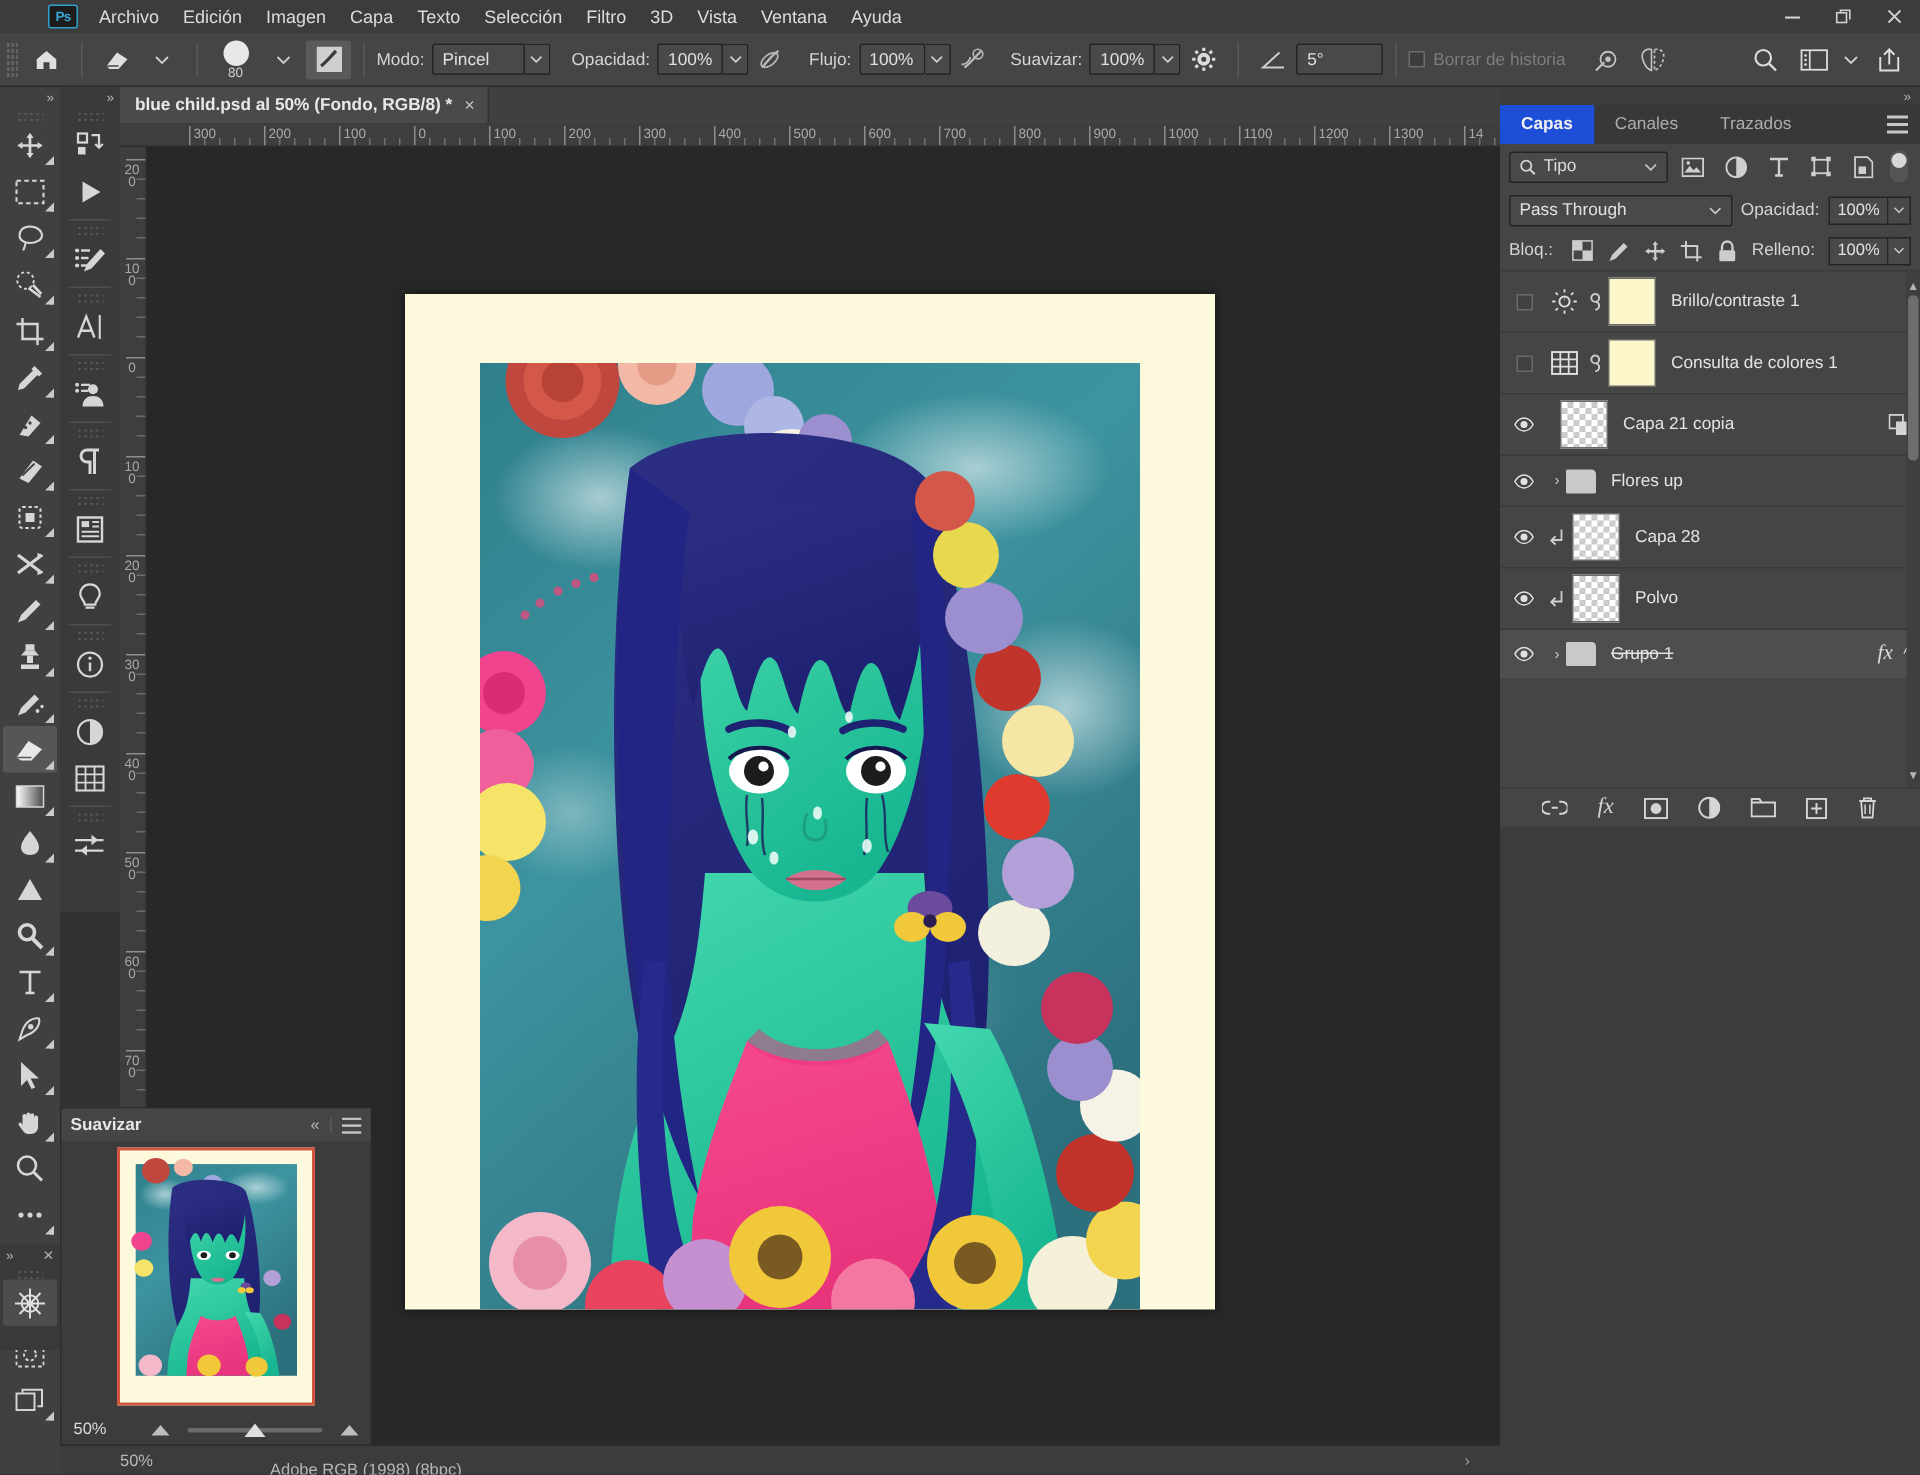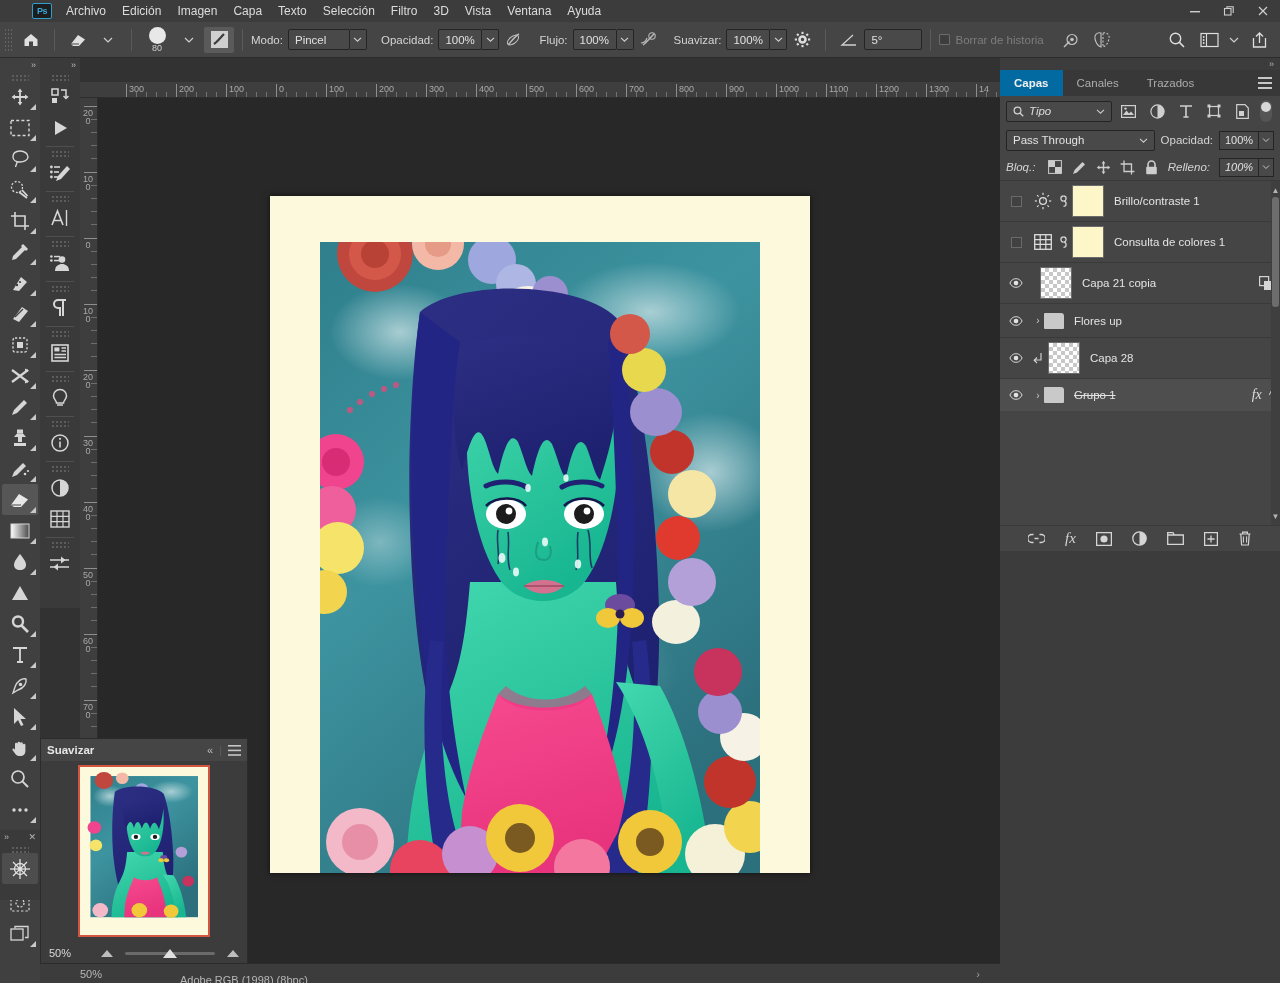--- a/index.html
+++ b/index.html
@@ -165,21 +165,21 @@
   .dock { position:absolute; left:1000px; top:58px; width:280px; height:925px; background:#3c3c3c; }
   .dock-top { height:12px; background:#3c3c3c; display:flex; justify-content:flex-end;
               align-items:center; padding-right:6px; color:#b0b0b0; font-size:9px; }
   .panel-tabs {
     height:26px; background:#383838; display:flex; align-items:stretch; position:relative;
   }
   .ptab {
     display:flex; align-items:center; padding:0 14px; font-size:11.5px; color:#adadad;
     background:#383838;
   }
-  .ptab.active { background:#0369a1; color:#f0f0f0; font-weight:bold; }
+  .ptab.active { background:#1d4ed8; color:#f0f0f0; font-weight:bold; }
   .ptab-menu { position:absolute; right:8px; top:7px; width:14px; height:12px; }
   .hamb { width:14px; height:2px; background:#c6c6c6; margin-bottom:3px; }
 
   .panel-body { background:#454545; }
   .filterrow { height:30px; display:flex; align-items:center; padding:0 6px; gap:6px; }
   .filter-combo {
     width:112px; height:21px; background:#494949; border:1px solid #242424; border-radius:2px;
     display:flex; align-items:center; padding:0 6px; font-size:11.5px; color:#dcdcdc;
     justify-content:space-between;
   }
@@ -188,21 +188,21 @@
   .pilltoggle i { position:absolute; left:1.5px; top:1.5px; width:10px; height:10px; border-radius:50%; background:#d8d8d8; }
 
   .bmrow { height:28px; display:flex; align-items:center; padding:0 6px; gap:6px; }
   .bm-combo { width:162px; height:21px; background:#494949; border:1px solid #242424; border-radius:2px;
     display:flex; align-items:center; padding:0 6px; font-size:11.5px; color:#e2e2e2; justify-content:space-between; }
   .sm-label { font-size:11.5px; color:#d4d4d4; }
   .sm-field { width:40px; height:19px; background:#494949; border:1px solid #242424;
               display:flex; align-items:center; justify-content:center; font-size:11px; color:#e2e2e2; }
   .sm-caret { width:15px; height:19px; background:#494949; border:1px solid #242424; border-left:none;
               display:flex; align-items:center; justify-content:center; color:#cfcfcf; font-size:8px; }
-  .lockrow { height:26px; display:flex; align-items:center; padding:0 6px; gap:4px;font-style:italic; }
+  .lockrow { height:26px; display:flex; align-items:center; padding:0 6px; gap:4px; }
   .lockicon { width:20px; height:20px; display:flex; align-items:center; justify-content:center; color:#cdcdcd; }
 
   .layerlist { position:relative; background:#454545; height:345px; overflow:hidden; border-top:1px solid #3a3a3a;}
   .layer {
     height:41px; display:flex; align-items:center; border-bottom:1px solid #3a3a3a;
     position:relative; padding-right:6px;
   }
   .layer.selected { background:#4e4e4e; }
   .eye-cell { width:32px; display:flex; align-items:center; justify-content:center; }
   .eye { width:14px; height:10px; }
@@ -779,20 +779,26 @@
           <path d="M11 1 V21"></path>
             <path d="M1 11 H21"></path>
             <path d="M4 4 L18 18"></path>
             <path d="M18 4 L4 18"></path>
         </g>
         <circle cx="11" cy="11" r="2" fill="#e0e0e0"></circle>
       </svg>
     </div>
   </div>
 
+  <div class="tabstrip">
+    <div class="doctab">
+      <span>blue child.psd al 50% (Fondo, RGB/8) *</span>
+      <span class="tabclose">×</span>
+    </div>
+  </div>
 
   <div class="ruler-h" id="rulerH">
       <div class="rtick" style="left: 46px; top: 2px; width: 1px; height: 13px;"></div>
       <div class="rlab" style="left: 49px; top: 2px;">300</div>
       <div class="rtick" style="left: 56px; top: 10px; width: 1px; height: 5px; opacity: 0.65;"></div>
       <div class="rtick" style="left: 66px; top: 10px; width: 1px; height: 5px; opacity: 0.65;"></div>
       <div class="rtick" style="left: 76px; top: 10px; width: 1px; height: 5px; opacity: 0.65;"></div>
       <div class="rtick" style="left: 86px; top: 10px; width: 1px; height: 5px; opacity: 0.65;"></div>
       <div class="rtick" style="left: 96px; top: 2px; width: 1px; height: 13px;"></div>
       <div class="rlab" style="left: 99px; top: 2px;">200</div>
@@ -1215,21 +1221,21 @@
       <div class="ptab-menu">
         <div class="hamb"></div>
           <div class="hamb"></div>
           <div class="hamb"></div>
       </div>
     </div>
 
     <div class="panel-body">
       <div class="filterrow">
         <div class="filter-combo">
-          <span style="display:flex;align-items:center;gap:5px;font-style:italic;">
+          <span style="display:flex;align-items:center;gap:5px;">
             <span>
               <svg width="11" height="11" viewBox="0 0 11 11">
                   <circle cx="4.5" cy="4.5" r="3.4" fill="none" stroke="#d2d2d2" stroke-width="1.2"></circle>
                   <path d="M7 7 L10.2 10.2" stroke="#d2d2d2" stroke-width="1.3"></path>
                 </svg>
             </span>
             <span>Tipo</span>
           </span>
           <span>
             <svg width="9" height="7" viewBox="0 0 9 7">
@@ -1433,20 +1439,35 @@
           </div>
           <div class="clipmark">
             <svg width="11" height="13" viewBox="0 0 11 13">
                 <path d="M9 1 V8 H3 M5 5.5 L2.2 8.3 L5 11" fill="none" stroke="#cfcfcf" stroke-width="1.2"></path>
               </svg>
           </div>
           <div class="thumb trans"></div>
           <div class="lname">Capa 28</div>
         </div>
 
+        <div class="layer">
+          <div class="eye-cell">
+            <svg class="eye" width="15" height="11" viewBox="0 0 15 11">
+                <path d="M0.8 5.5 C3 1.6 5 0.8 7.5 0.8 C10 0.8 12 1.6 14.2 5.5 C12 9.4 10 10.2 7.5 10.2 C5 10.2 3 9.4 0.8 5.5 Z" fill="none" stroke="#e2e2e2" stroke-width="1.1"></path>
+                <circle cx="7.5" cy="5.5" r="2.6" fill="#e2e2e2"></circle>
+              </svg>
+          </div>
+          <div class="clipmark">
+            <svg width="11" height="13" viewBox="0 0 11 13">
+                <path d="M9 1 V8 H3 M5 5.5 L2.2 8.3 L5 11" fill="none" stroke="#cfcfcf" stroke-width="1.2"></path>
+              </svg>
+          </div>
+          <div class="thumb trans"></div>
+          <div class="lname">Polvo</div>
+        </div>
 
         <div class="layer selected" style="height:32px;border-bottom:none;">
           <div class="eye-cell">
             <svg class="eye" width="15" height="11" viewBox="0 0 15 11">
                 <path d="M0.8 5.5 C3 1.6 5 0.8 7.5 0.8 C10 0.8 12 1.6 14.2 5.5 C12 9.4 10 10.2 7.5 10.2 C5 10.2 3 9.4 0.8 5.5 Z" fill="none" stroke="#e2e2e2" stroke-width="1.1"></path>
                 <circle cx="7.5" cy="5.5" r="2.6" fill="#e2e2e2"></circle>
               </svg>
           </div>
           <div class="chev">›</div>
           <div class="foldericon"></div>

